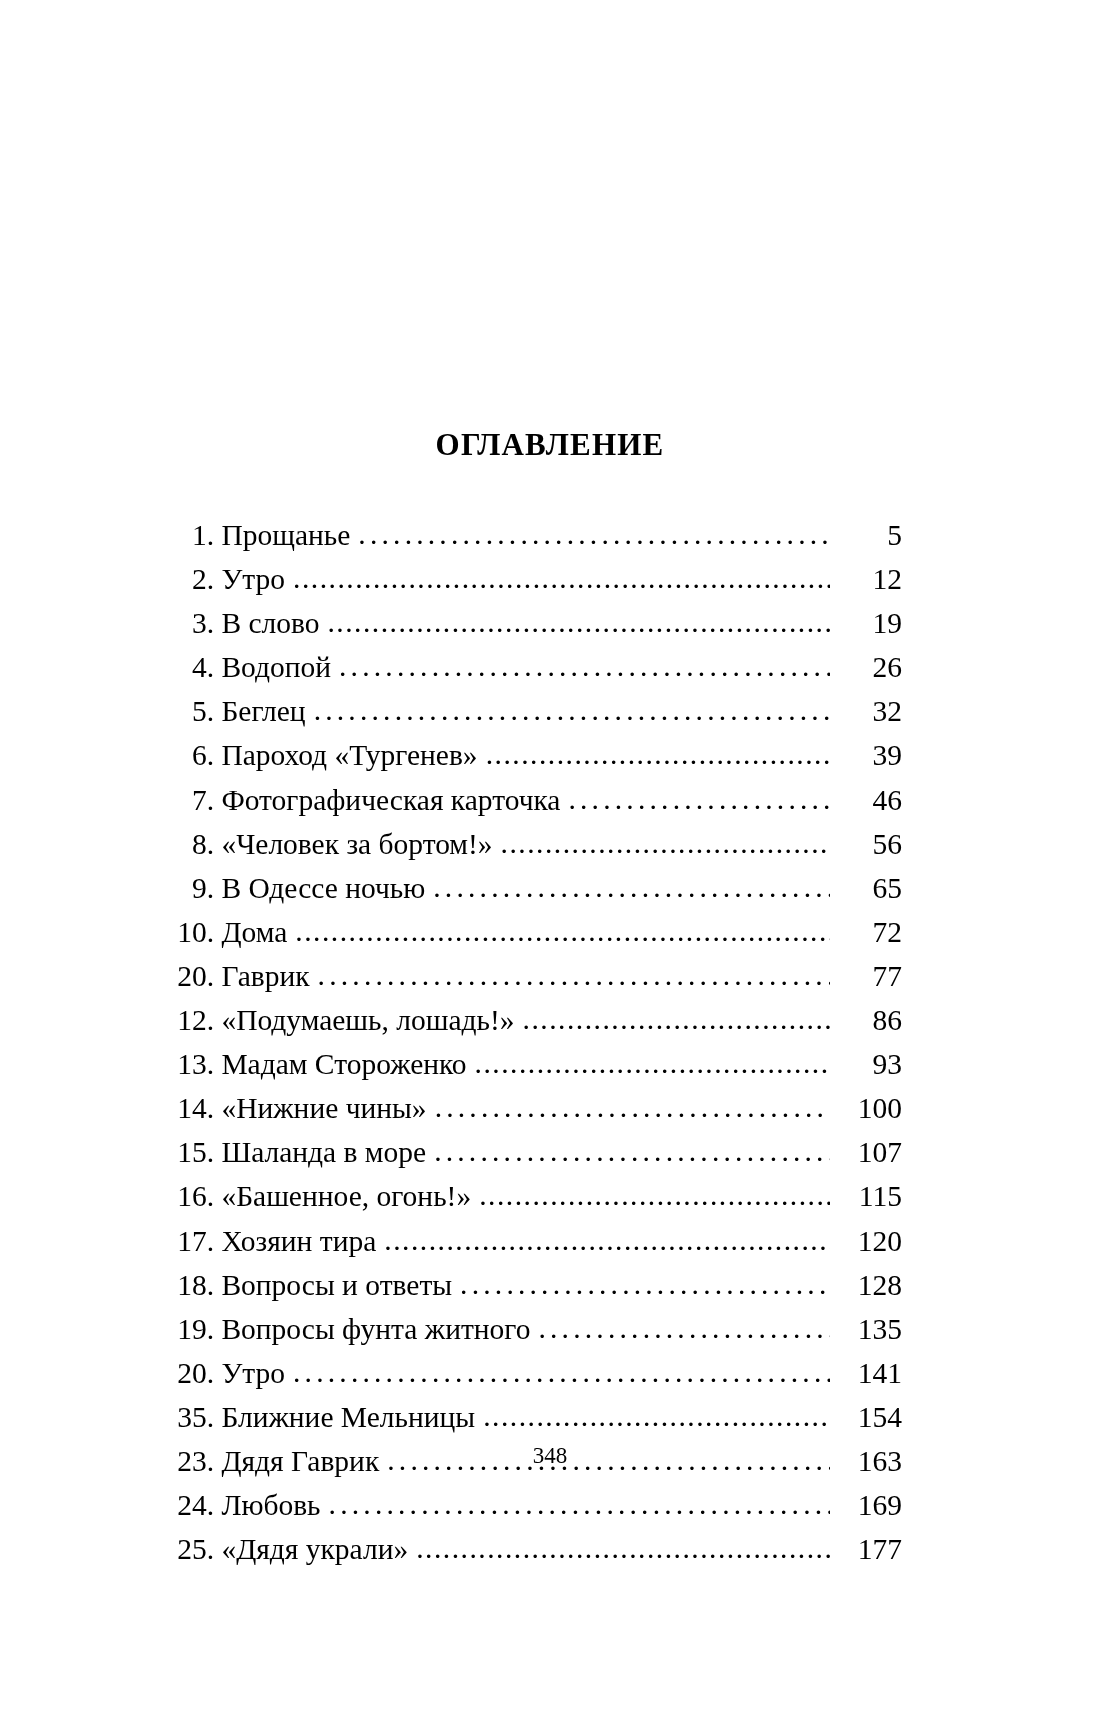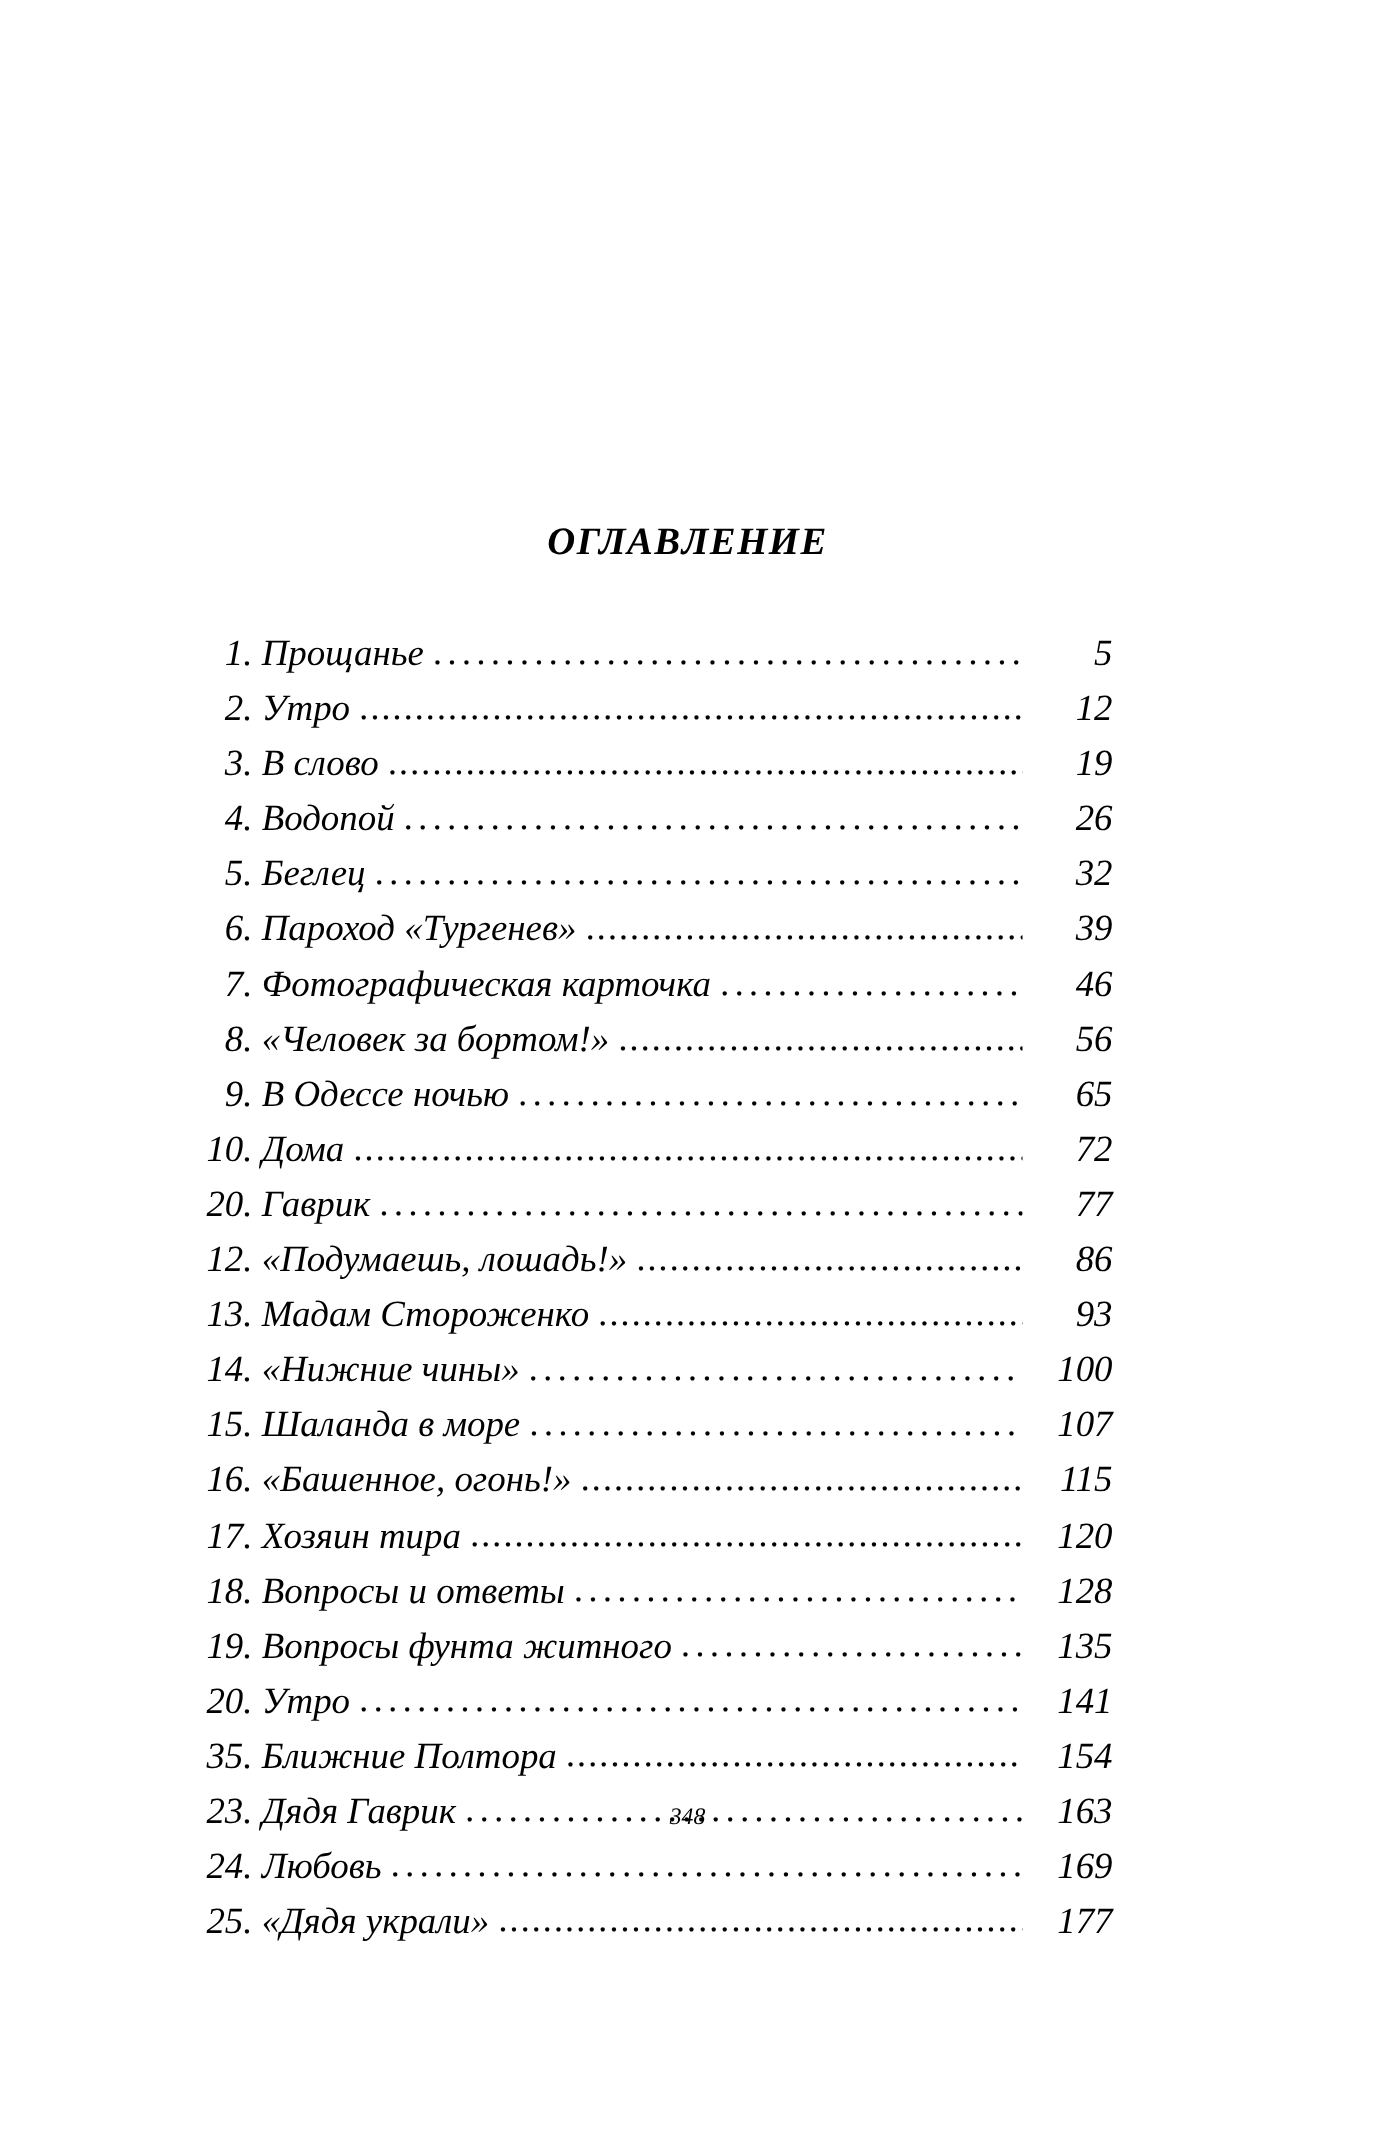--- a/index.html
+++ b/index.html
@@ -12,23 +12,22 @@
     height: 1720px;
     font-family: "Liberation Serif", "DejaVu Serif", serif;
     color: #000000;
     position: relative;
     overflow: hidden;
   }
   .page {
     width: 1100px;
     height: 1720px;
     box-sizing: border-box;
-    padding: 0;
+    padding: 12px;
     position: relative;
-    font-style: italic;
   }
   .toc-title {
     text-align: center;
     font-weight: bold;
     font-size: 31px;
     letter-spacing: 1.2px;
     margin: 0;
     padding-top: 415px;
     font-family: "Liberation Serif", "DejaVu Serif", serif;
   }
@@ -78,21 +77,21 @@
     width: 66px;
     text-align: right;
     padding-left: 6px;
   }
   .folio {
     position: absolute;
     left: 0;
     right: 0;
     top: 1443px;
     text-align: center;
-    font-size: 19px;
+    font-size: 23px;
   }
 </style>
 </head>
 <body>
 
 <div class="page">
 
   <h1 class="toc-title">ОГЛАВЛЕНИЕ</h1>
 
   <ul class="toc-list">
@@ -109,21 +108,21 @@
       <li class="toc-row"><span class="num">20.</span>&nbsp;<span class="label">Гаврик</span><span class="leader"></span><span class="page-no">77</span></li>
       <li class="toc-row tight"><span class="num">12.</span>&nbsp;<span class="label">«Подумаешь, лошадь!»</span><span class="leader"></span><span class="page-no">86</span></li>
       <li class="toc-row tight"><span class="num">13.</span>&nbsp;<span class="label">Мадам Стороженко</span><span class="leader"></span><span class="page-no">93</span></li>
       <li class="toc-row"><span class="num">14.</span>&nbsp;<span class="label">«Нижние чины»</span><span class="leader"></span><span class="page-no">100</span></li>
       <li class="toc-row"><span class="num">15.</span>&nbsp;<span class="label">Шаланда в море</span><span class="leader"></span><span class="page-no">107</span></li>
       <li class="toc-row tight"><span class="num">16.</span>&nbsp;<span class="label">«Башенное, огонь!»</span><span class="leader"></span><span class="page-no">115</span></li>
       <li class="toc-row tight"><span class="num">17.</span>&nbsp;<span class="label">Хозяин тира</span><span class="leader"></span><span class="page-no">120</span></li>
       <li class="toc-row"><span class="num">18.</span>&nbsp;<span class="label">Вопросы и ответы</span><span class="leader"></span><span class="page-no">128</span></li>
       <li class="toc-row"><span class="num">19.</span>&nbsp;<span class="label">Вопросы фунта житного</span><span class="leader"></span><span class="page-no">135</span></li>
       <li class="toc-row"><span class="num">20.</span>&nbsp;<span class="label">Утро</span><span class="leader"></span><span class="page-no">141</span></li>
-      <li class="toc-row tight"><span class="num">35.</span>&nbsp;<span class="label">Ближние Полтора</span><span class="leader"></span><span class="page-no">154</span></li>
+      <li class="toc-row tight"><span class="num">35.</span>&nbsp;<span class="label">Ближние Мельницы</span><span class="leader"></span><span class="page-no">154</span></li>
       <li class="toc-row"><span class="num">23.</span>&nbsp;<span class="label">Дядя Гаврик</span><span class="leader"></span><span class="page-no">163</span></li>
       <li class="toc-row"><span class="num">24.</span>&nbsp;<span class="label">Любовь</span><span class="leader"></span><span class="page-no">169</span></li>
       <li class="toc-row tight"><span class="num">25.</span>&nbsp;<span class="label">«Дядя украли»</span><span class="leader"></span><span class="page-no">177</span></li>
     </ul>
 
   <div class="folio">348</div>
 
 </div>
 
 </body></html>

